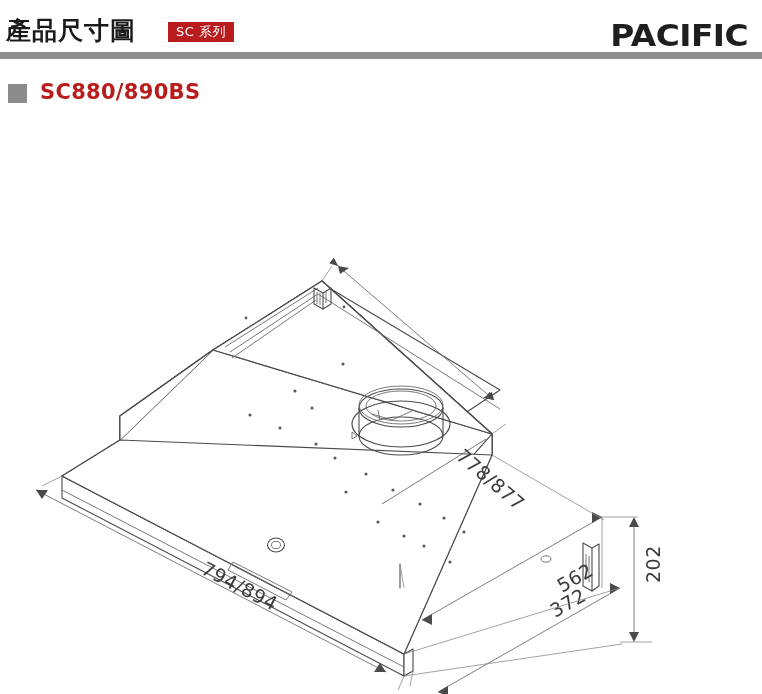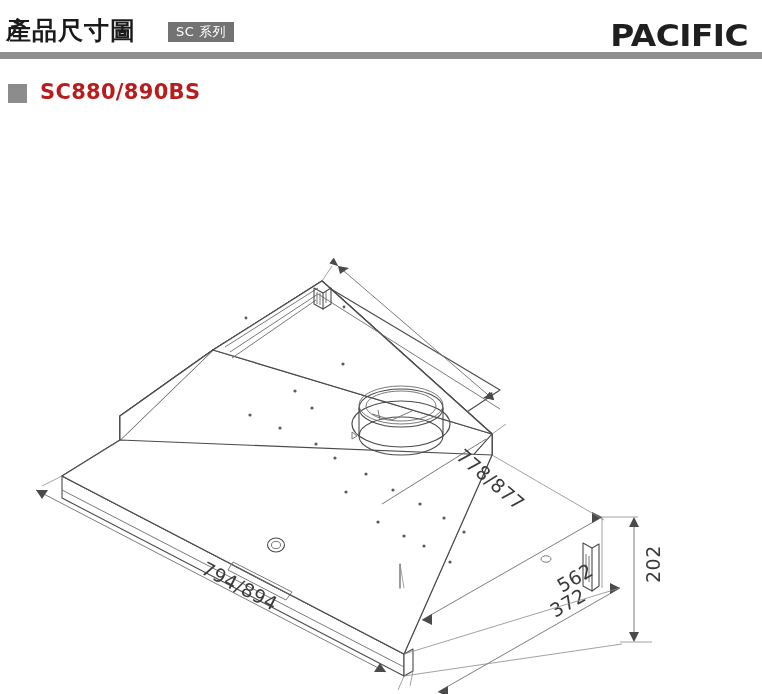--- a/index.html
+++ b/index.html
@@ -15,21 +15,21 @@
   
   .header{position:absolute;left:0;top:0;width:762px;height:62px;}
   .hdr-title{
     position:absolute;left:6px;top:18px;
     font-size:25px;font-weight:700;color:#1a1a1a;
     letter-spacing:1px;line-height:1;
     font-family:"DejaVu Sans","Liberation Sans",sans-serif;
   }
   .hdr-badge{
     position:absolute;left:168px;top:22px;
-    background:#737373;color:#ffffff;
+    background:#b91c1c;color:#ffffff;
     font-size:13px;font-weight:400;
     padding:3px 8px 4px 8px;line-height:1;
     letter-spacing:0.5px;
     font-family:"DejaVu Sans","Liberation Sans",sans-serif;
   }
   .hdr-rule{
     position:absolute;left:0;top:52px;width:762px;height:7px;
     background:#8e8e8e;
   }
   .brand{

